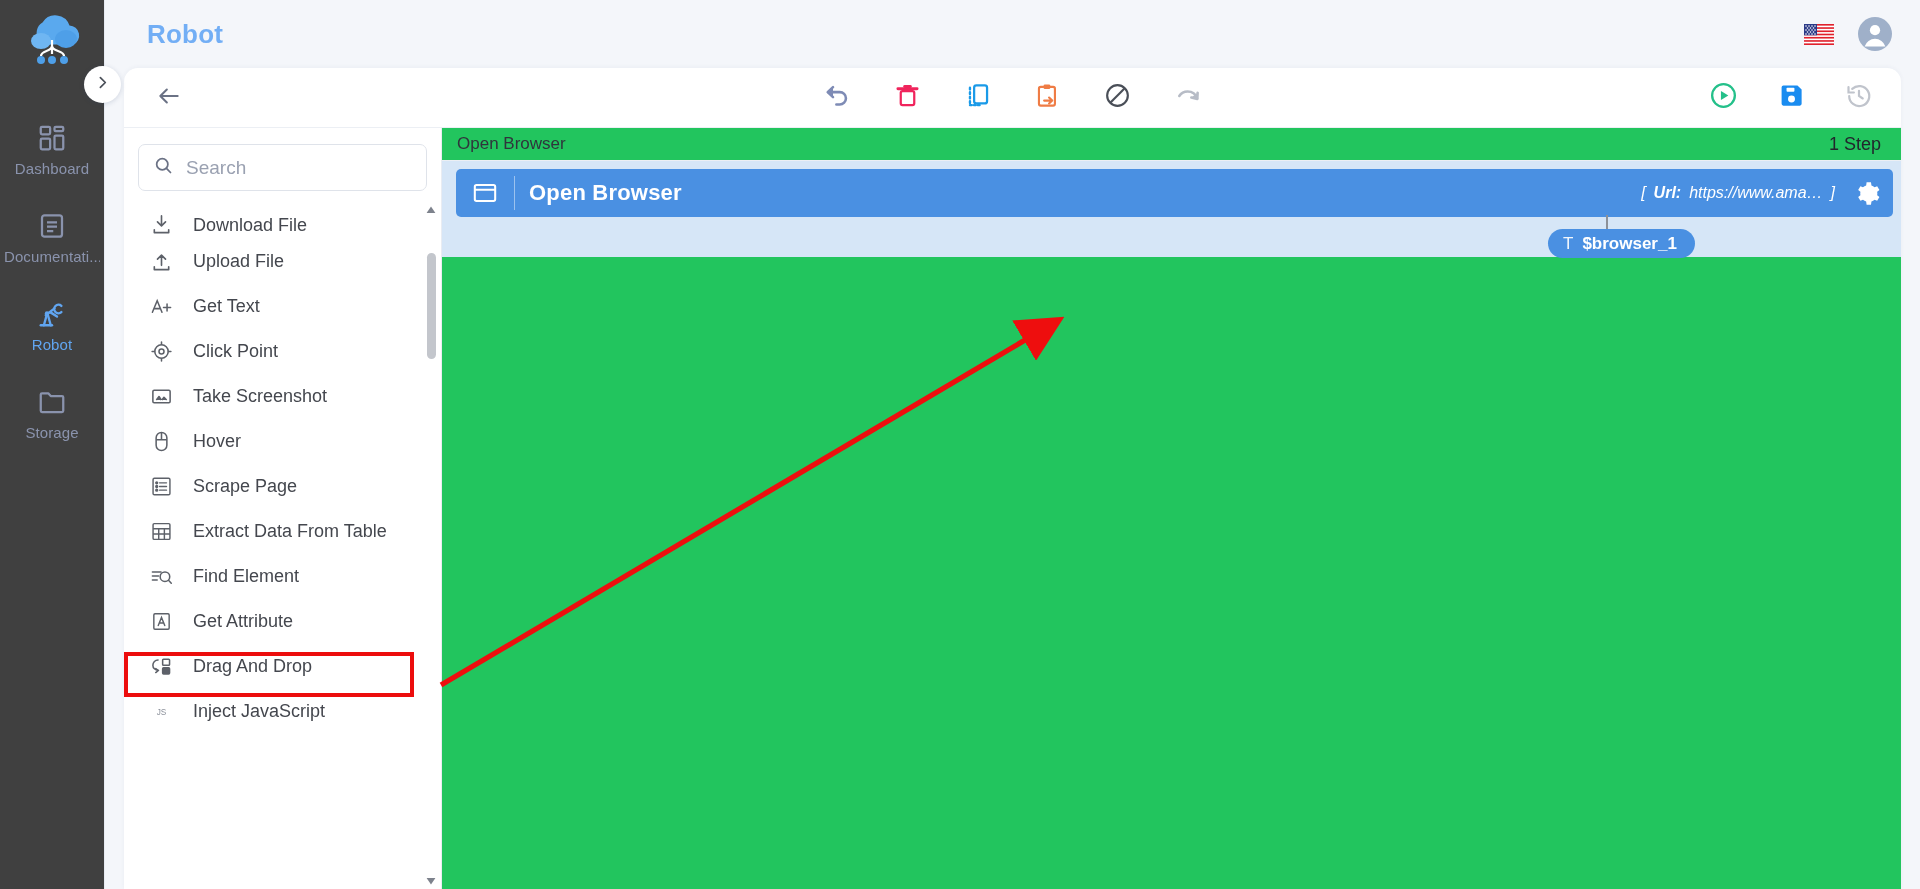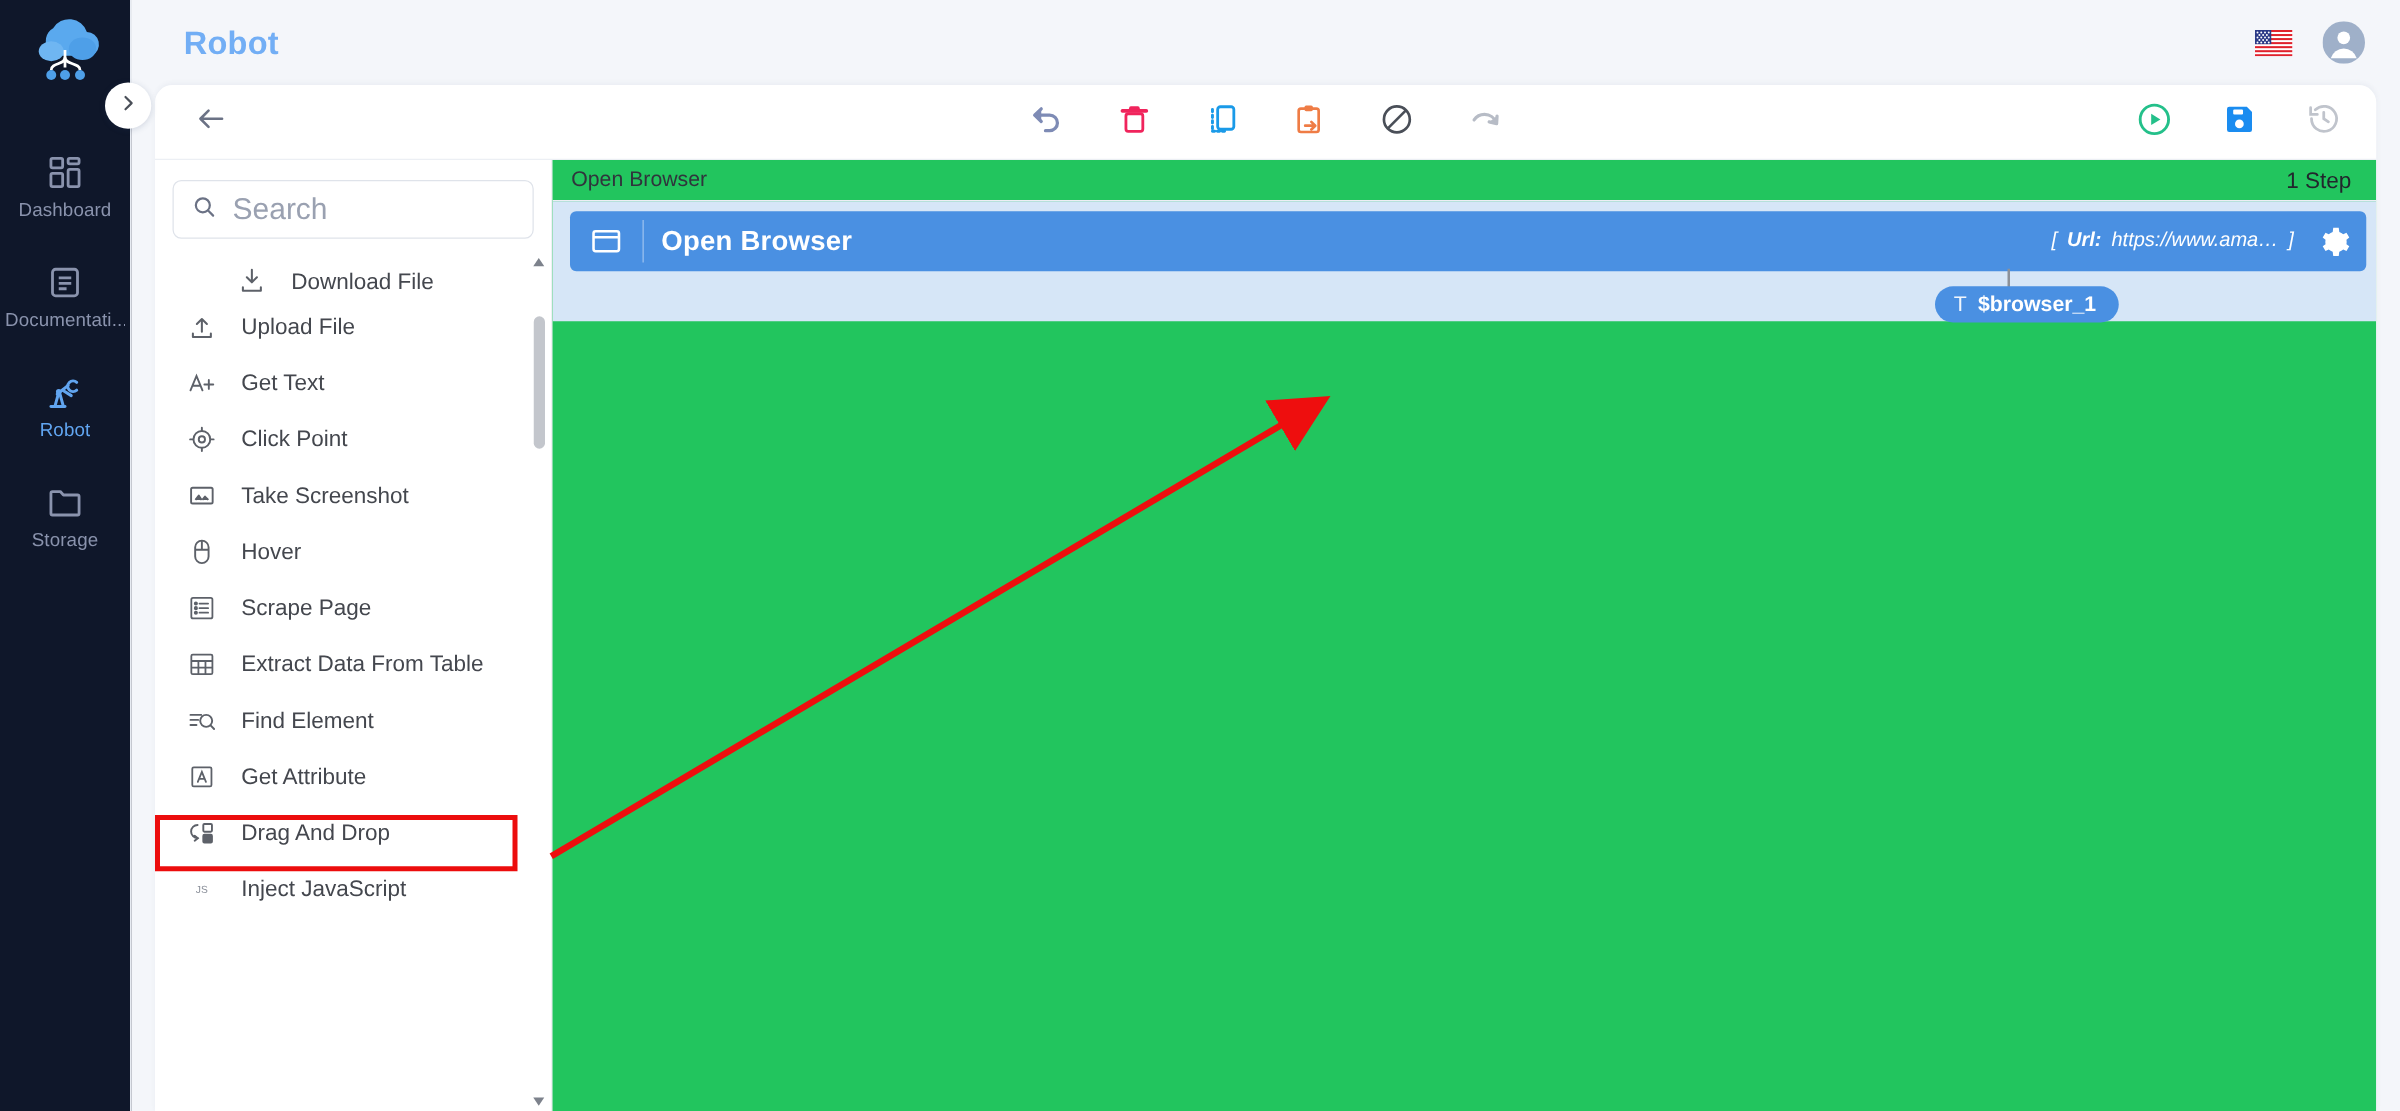--- a/index.html
+++ b/index.html
@@ -7,21 +7,21 @@
     width: 1920px; height: 889px;
     font-family: "Liberation Sans", sans-serif;
     background: #ffffff;
     overflow: hidden;
   }
   #app { position: relative; width: 1920px; height: 889px; background:#f4f6fa; }
 
   
   #rail {
     position: absolute; left:0; top:0; width:105px; height:889px;
-    background:#0f172a;
+    background:#404040;
     border-right:1px solid #e7ebf2;
     display:flex; flex-direction:column; align-items:center;
   }
   #logo { margin-top:14px; width:66px; height:62px; position:relative; }
   #rail-items { margin-top:30px; width:100%; }
   .rail-item {
     width:100%; height:88px;
     display:flex; flex-direction:column; align-items:center; justify-content:center;
     gap:7px; cursor:pointer;
   }
@@ -91,21 +91,21 @@
     border-right:1px solid #e9ecf2;
     position:relative; background:#fff;
     display:flex; flex-direction:column;
   }
   #search-wrap { padding:16px 14px 10px 14px; }
   #search-box {
     height:47px; border:1px solid #dfe3ea; border-radius:7px;
     display:flex; align-items:center; padding:0 14px; gap:12px; background:#fff;
   }
   #search-input {
-    border:none; outline:none; font-size:24px; color:#3b4355;
+    border:none; outline:none; font-size:19px; color:#3b4355;
     font-family:"Liberation Sans", sans-serif; width:100%; background:transparent;
   }
   #search-input::placeholder { color:#9aa1b1; }
 
   #act-list {
     flex:1; overflow:hidden; position:relative; padding-right:18px;
   }
   #act-scroll { position:absolute; inset:0 18px 0 0; }
   .act {
     height:45px; display:flex; align-items:center; gap:20px;
@@ -405,21 +405,21 @@
                 <path d="M15.4 15.4 20 20"></path>
               </svg>
             </span>
             <input id="search-input" type="text" placeholder="Search" style="">
           </div>
         </div>
 
         <div id="act-list">
           <div id="act-scroll">
 
-            <div class="act" style="height:38px;align-items:flex-end;padding-bottom:3px;margin-left:40px;">
+            <div class="act" style="height:38px;align-items:flex-end;padding-bottom:3px;">
               <span class="a-ico">
                 <svg viewBox="0 0 24 24" width="23" height="23" fill="none" stroke="#5d6169" stroke-width="1.7" stroke-linecap="round" stroke-linejoin="round">
                   <path d="M12 3v10M7.8 9.2 12 13.4l4.2-4.2"></path>
                     <path d="M4.5 17.5v3h15v-3"></path>
                 </svg>
               </span>
               <span class="a-lb">Download File</span>
             </div>
 
             <div class="act">

